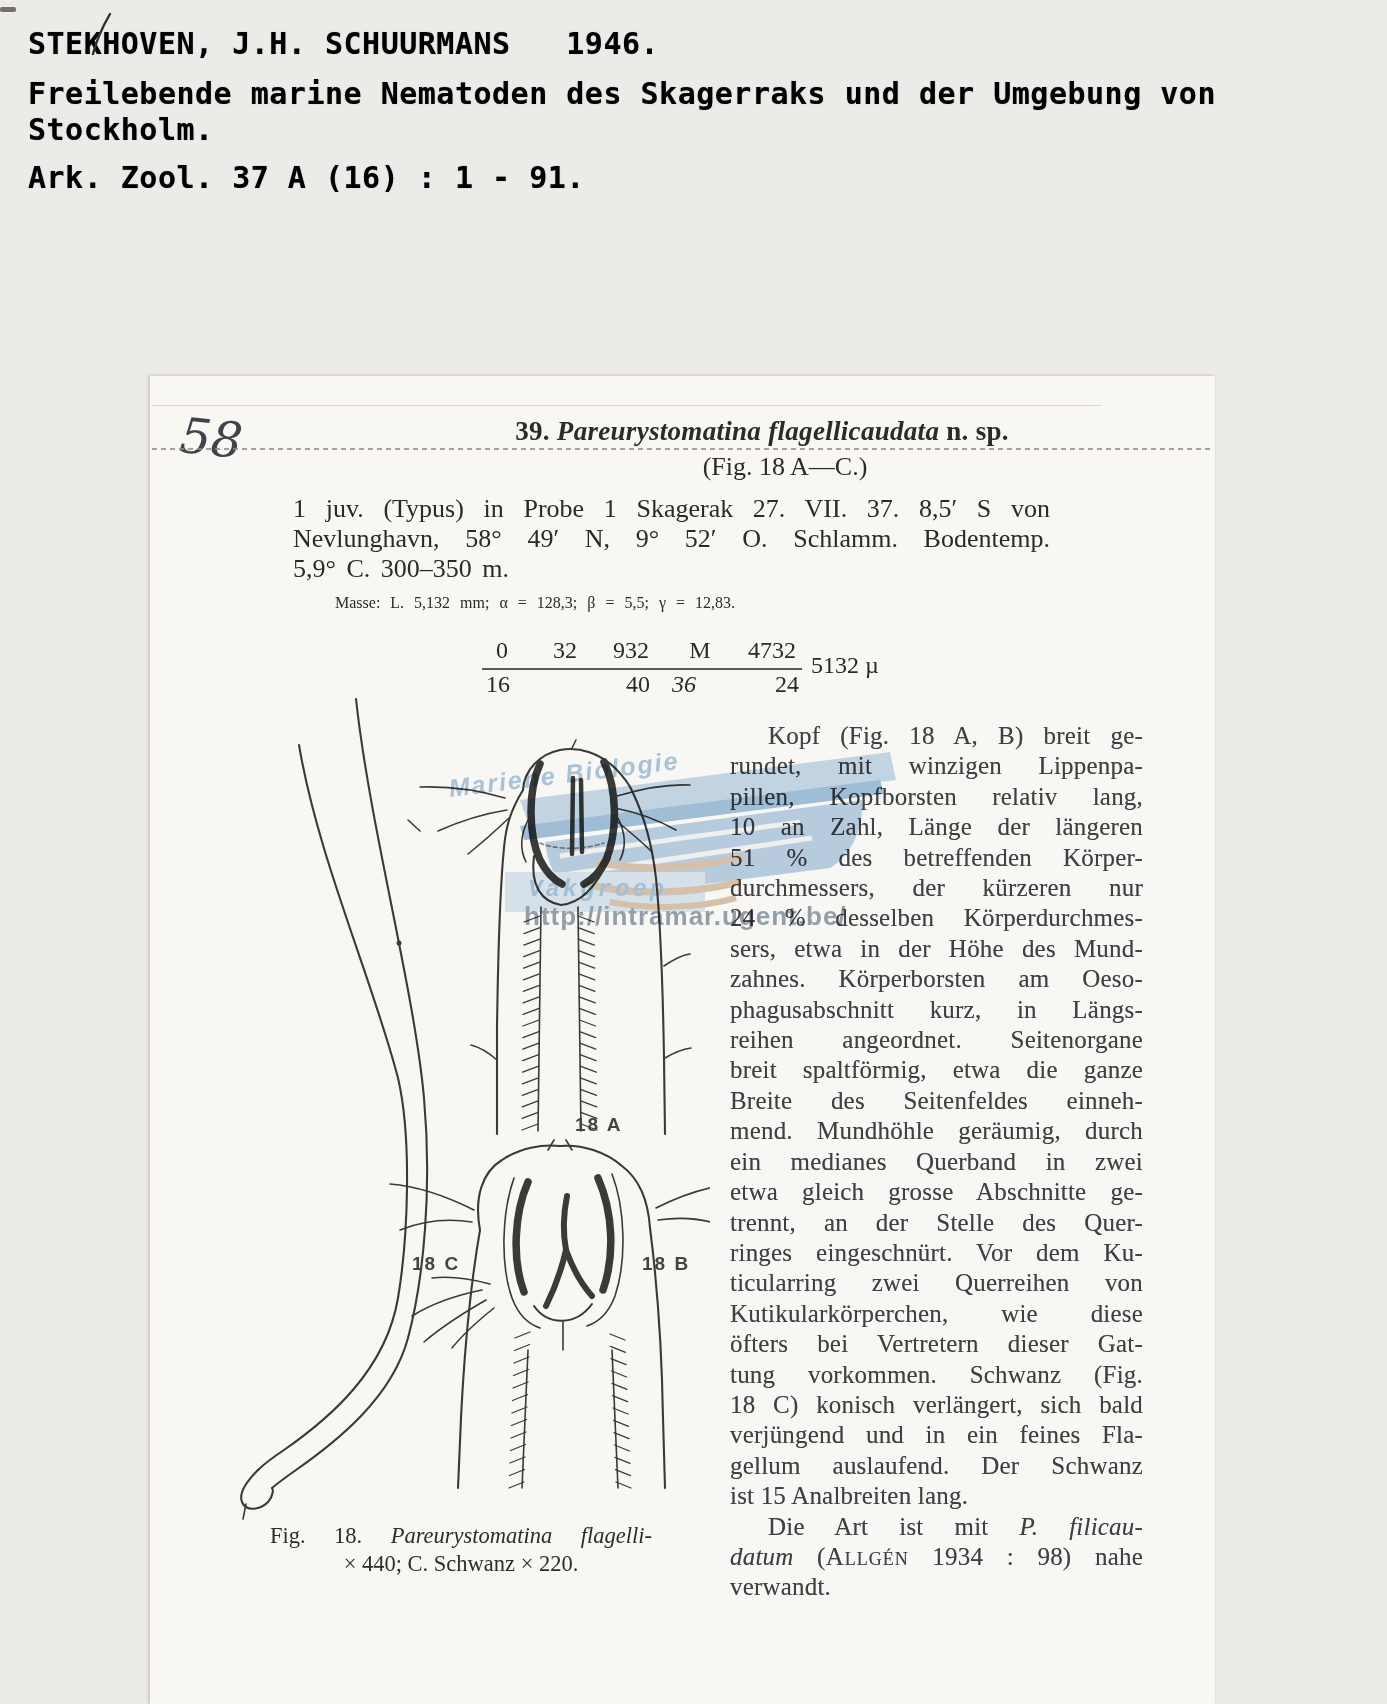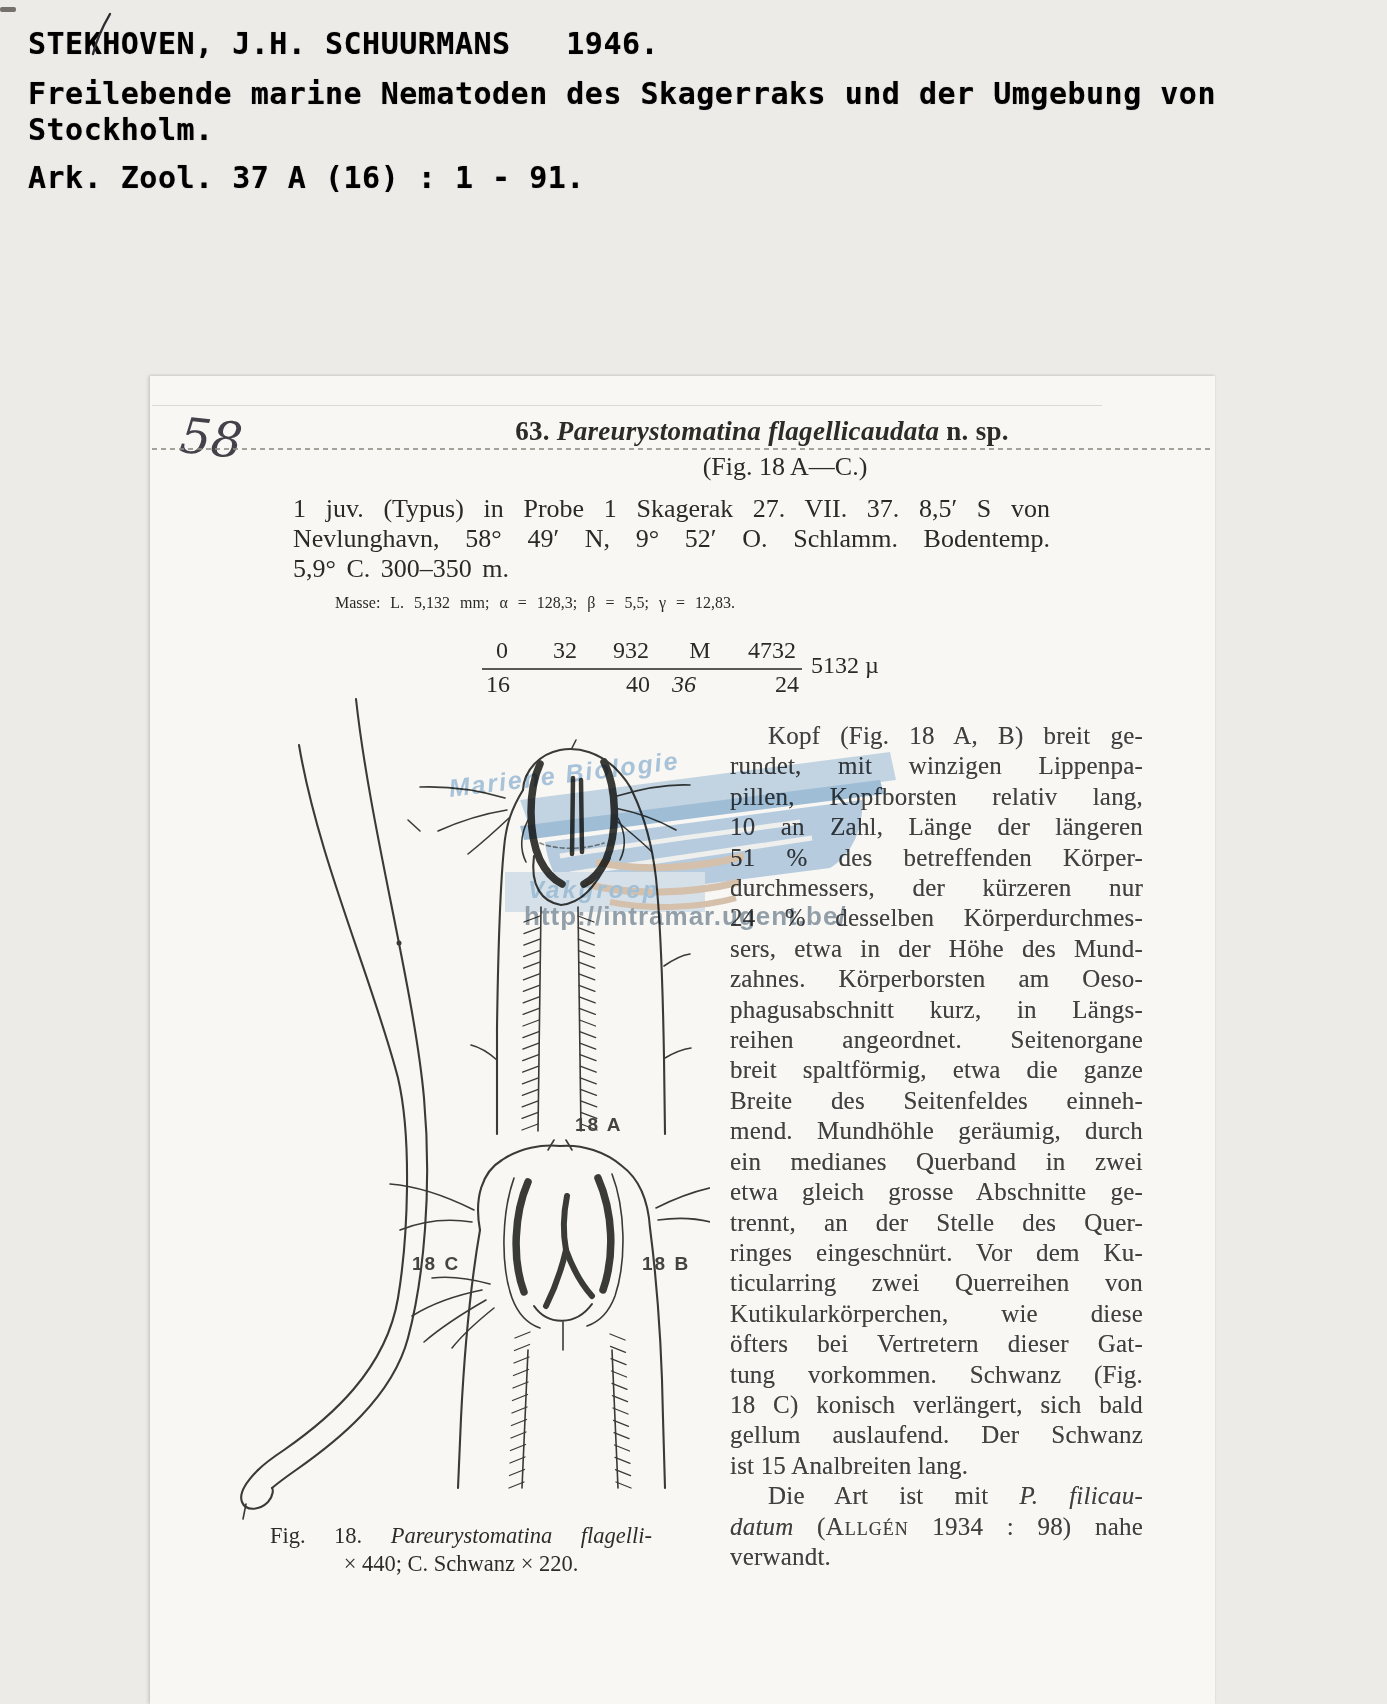--- a/index.html
+++ b/index.html
@@ -74,21 +74,21 @@
   .it{font-style:italic;}
   .sc{font-variant:small-caps;letter-spacing:1px;}
 
   
   .watermark{position:absolute;inset:0;pointer-events:none;z-index:6;mix-blend-mode:multiply;opacity:.92;}
   .wm-diag{position:absolute;left:448px;top:760px;font-style:italic;font-weight:bold;font-size:25px;
     letter-spacing:2px;color:#a6c5e2;transform:rotate(-7deg);
     font-family:"Liberation Sans","DejaVu Sans",sans-serif;}
   .wm-logo{position:absolute;left:430px;top:740px;}
   .wm-vak{position:absolute;left:528px;top:876px;font-style:italic;font-weight:bold;font-size:24px;
-    letter-spacing:3px;color:#9fc0de;font-family:Liberation Sans, sans-serif;}
+    letter-spacing:3px;color:#9fc0de;font-family:Liberation Mono, monospace;}
   .wm-url{position:absolute;left:524px;top:901px;font-weight:bold;font-size:26px;letter-spacing:1px;
     color:#8d9cab;font-family:"Liberation Sans","DejaVu Sans",sans-serif;}
 </style>
 </head>
 <body>
 
 <div class="edge-mark"></div>
 
 <div class="tw hl1">STEKHOVEN, J.H. SCHUURMANS   1946.</div>
 <svg class="kmark" width="30" height="46">
@@ -96,21 +96,21 @@
 </svg>
 <div class="tw hl2">Freilebende marine Nematoden des Skagerraks und der Umgebung von</div>
 <div class="tw hl3">Stockholm.</div>
 <div class="tw hl4">Ark. Zool. 37 A (16) : 1 - 91.</div>
 
 <div class="paper">
   <div class="paper-top-edge"></div>
 
   <div class="margin-number">58</div>
 
-  <div class="title-row"><span>63. </span><span class="it">Pareurystomatina flagellicaudata</span><span> n. sp.</span></div>
+  <div class="title-row"><span>39. </span><span class="it">Pareurystomatina flagellicaudata</span><span> n. sp.</span></div>
 
   <div class="dotline"></div>
 
   <div class="figref-row">(Fig. 18 A—C.)</div>
 
   <div class="locality">
     <div class="ln">1 juv. (Typus) in Probe 1 Skagerak 27. VII. 37. 8,5′ S von</div>
     <div class="ln">Nevlunghavn, 58° 49′ N, 9° 52′ O. Schlamm. Bodentemp.</div>
     <div class="ln last">5,9° C. 300–350 m.</div>
   </div>
@@ -227,20 +227,21 @@
     <div class="bline j">mend. Mundhöhle geräumig, durch</div>
     <div class="bline j">ein medianes Querband in zwei</div>
     <div class="bline j">etwa gleich grosse Abschnitte ge-</div>
     <div class="bline j">trennt, an der Stelle des Quer-</div>
     <div class="bline j">ringes eingeschnürt. Vor dem Ku-</div>
     <div class="bline j">ticularring zwei Querreihen von</div>
     <div class="bline j">Kutikularkörperchen, wie diese</div>
     <div class="bline j">öfters bei Vertretern dieser Gat-</div>
     <div class="bline j">tung vorkommen. Schwanz (Fig.</div>
     <div class="bline j">18 C) konisch verlängert, sich bald</div>
+    <div class="bline j">verjüngend und in ein feines Fla-</div>
     <div class="bline j">gellum auslaufend. Der Schwanz</div>
     <div class="bline">ist 15 Analbreiten lang.</div>
     <div class="bline ind j"><span>Die Art ist mit </span><span class="it">P. filicau-</span></div>
     <div class="bline j"><span class="it">datum</span><span> (</span><span class="sc">Allgén</span><span> 1934 : 98) nahe</span></div>
     <div class="bline">verwandt.</div>
   </div>
 </div>
 
 <div class="watermark">
   <div class="wm-diag">Mariene Biologie</div>

